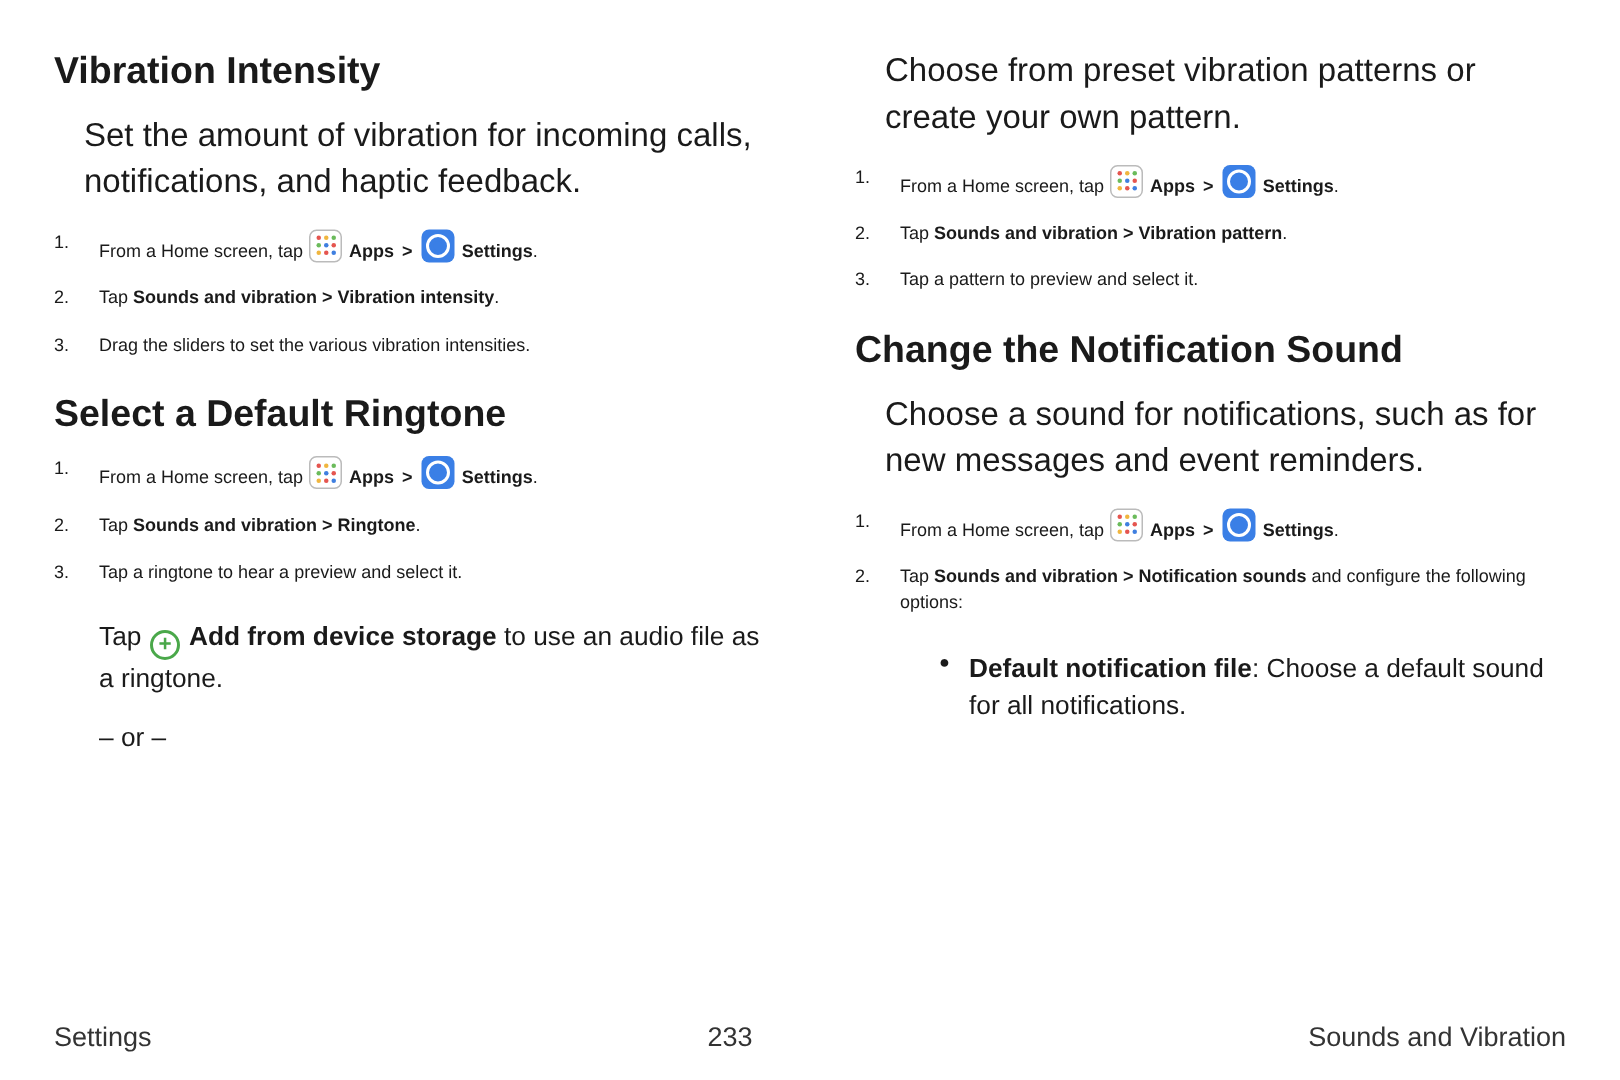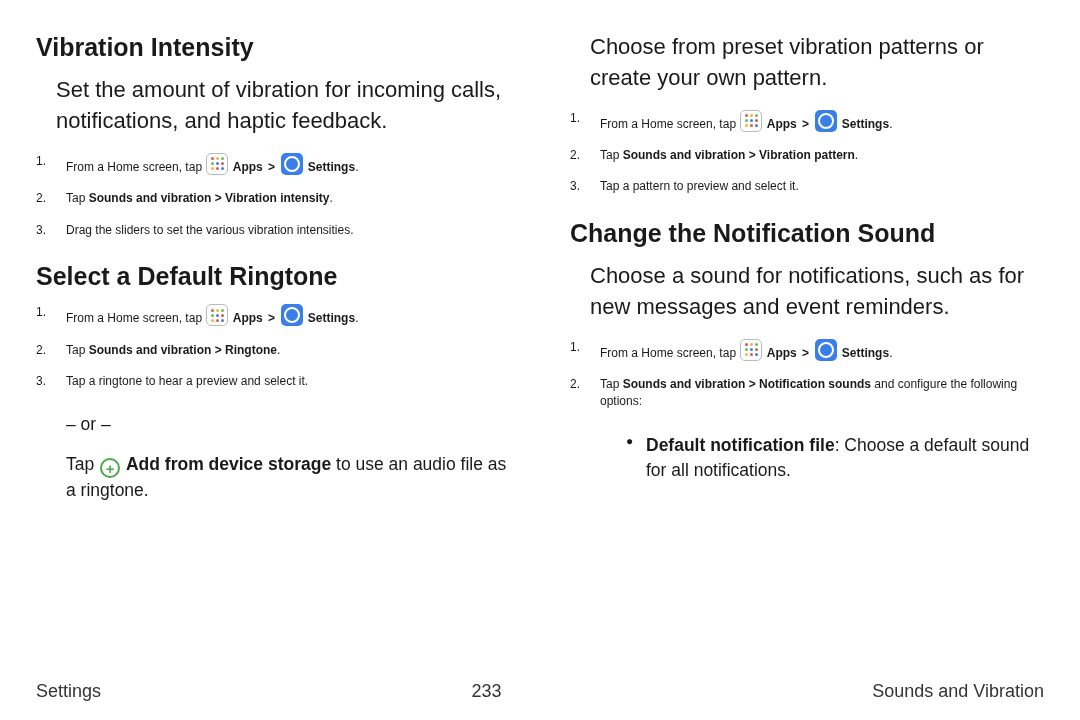--- a/index.html
+++ b/index.html
@@ -202,25 +202,25 @@
           <b>Apps</b>
           <b class="caret">&gt;</b>
           <span class="icon settings-icon"><span class="settings-gear"></span></span>
           <b>Settings</b><span>.</span>
         </li>
         <li>
           <span>Tap </span><b>Sounds and vibration &gt; Ringtone</b><span>.</span>
         </li>
         <li>Tap a ringtone to hear a preview and select it.</li>
       </ol>
-      <p class="sub">– or –</p>
       <p class="sub">
         <span>Tap </span><span class="add-icon">+</span>
         <b>Add from device storage</b><span> to use an audio file as a ringtone.</span>
       </p>
+      <p class="sub">– or –</p>
     </div>
   </div>
 
   <div class="col">
     <div class="section">
       <p class="intro">Choose from preset vibration patterns or create your own pattern.</p>
       <ol>
         <li>
           <span>From a Home screen, tap </span><span class="icon apps-icon"><span class="apps-dots">
                 <span></span>

